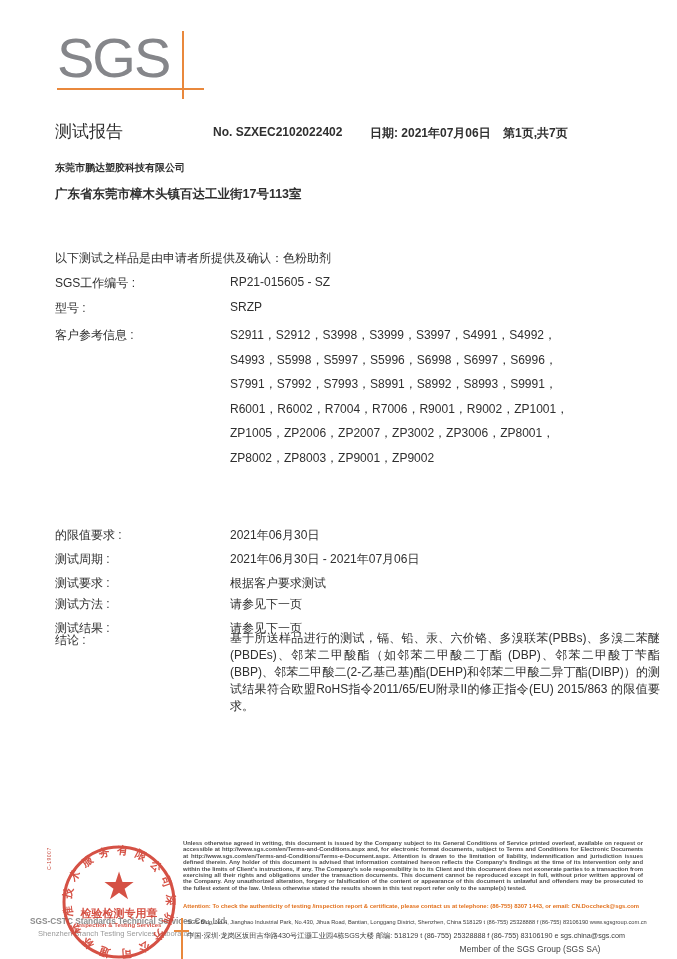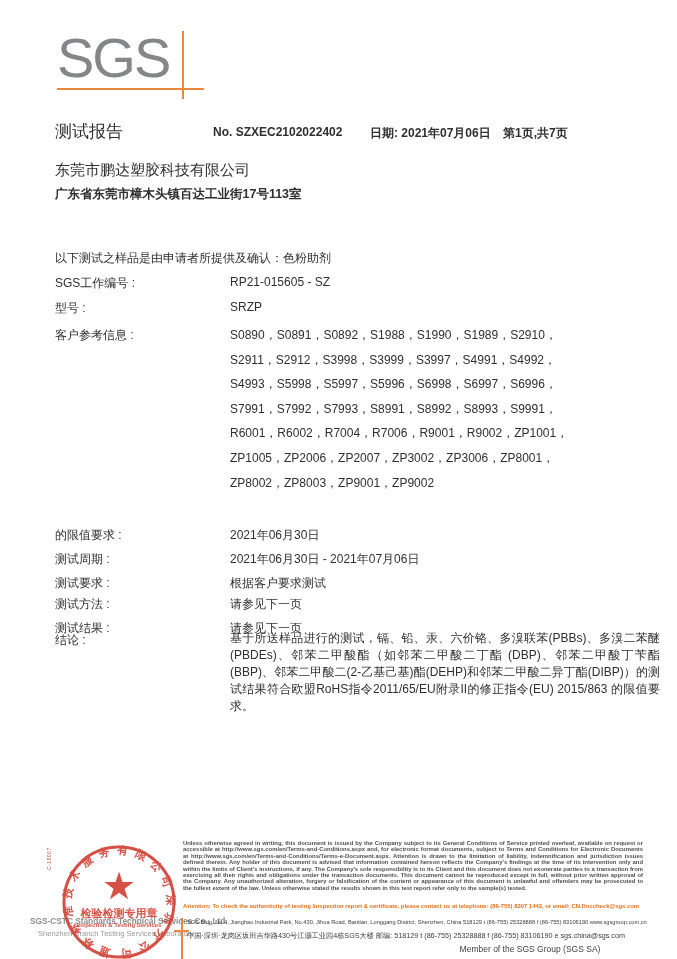--- a/index.html
+++ b/index.html
@@ -15,21 +15,21 @@
     letter-spacing:-2px;line-height:56px;
   }
   .logo-hline{left:57px;top:88px;width:147px;height:2px;background:#e9883c;}
   .logo-vline{left:182px;top:31px;width:2px;height:68px;background:#e9883c;}
   
   .doc-title{left:55px;top:120px;font-size:17px;font-weight:400;color:#2f2f2f;}
   .report-no{left:213px;top:125px;font-size:12px;font-weight:700;color:#2f2f2f;}
   .report-date{left:370px;top:125px;font-size:12px;font-weight:700;color:#2f2f2f;}
   .report-page{left:503px;top:125px;font-size:12px;font-weight:700;color:#2f2f2f;}
   
-  .applicant-name{left:55px;top:161px;font-size:15px;font-weight:400;color:#2f2f2f;}
+  .applicant-name{left:55px;top:161px;font-size:10px;font-weight:700;color:#2f2f2f;}
   .applicant-addr{left:55px;top:186px;font-size:12.5px;font-weight:700;color:#2f2f2f;}
   
   .intro{left:55px;top:250px;font-size:12px;color:#2f2f2f;}
   .lbl{position:absolute;left:55px;width:170px;font-size:12px;color:#2f2f2f;}
   .val{position:absolute;left:230px;width:430px;font-size:12px;color:#2f2f2f;}
   .ref-lines{left:230px;top:323px;width:440px;font-size:12px;color:#2f2f2f;}
   .ref-lines div{height:24.6px;line-height:24.6px;}
   .conclusion{left:230px;top:630px;width:430px;font-size:12px;line-height:17px;color:#2f2f2f;text-align:justify;}
   
   .disclaimer{
@@ -76,21 +76,20 @@
 </div>
 
 <div>
   <div class="lbl" style="top:300px">型号 :</div>
   <div class="val" style="top:300px">SRZP</div>
 </div>
 
 <div>
   <div class="lbl" style="top:327px">客户参考信息 :</div>
   <div class="abs ref-lines">
-    <div>S0890，S0891，S0892，S1988，S1990，S1989，S2910，</div>
     <div>S2911，S2912，S3998，S3999，S3997，S4991，S4992，</div>
     <div>S4993，S5998，S5997，S5996，S6998，S6997，S6996，</div>
     <div>S7991，S7992，S7993，S8991，S8992，S8993，S9991，</div>
     <div>R6001，R6002，R7004，R7006，R9001，R9002，ZP1001，</div>
     <div>ZP1005，ZP2006，ZP2007，ZP3002，ZP3006，ZP8001，</div>
     <div>ZP8002，ZP8003，ZP9001，ZP9002</div>
   </div>
 </div>
 
 <div>

